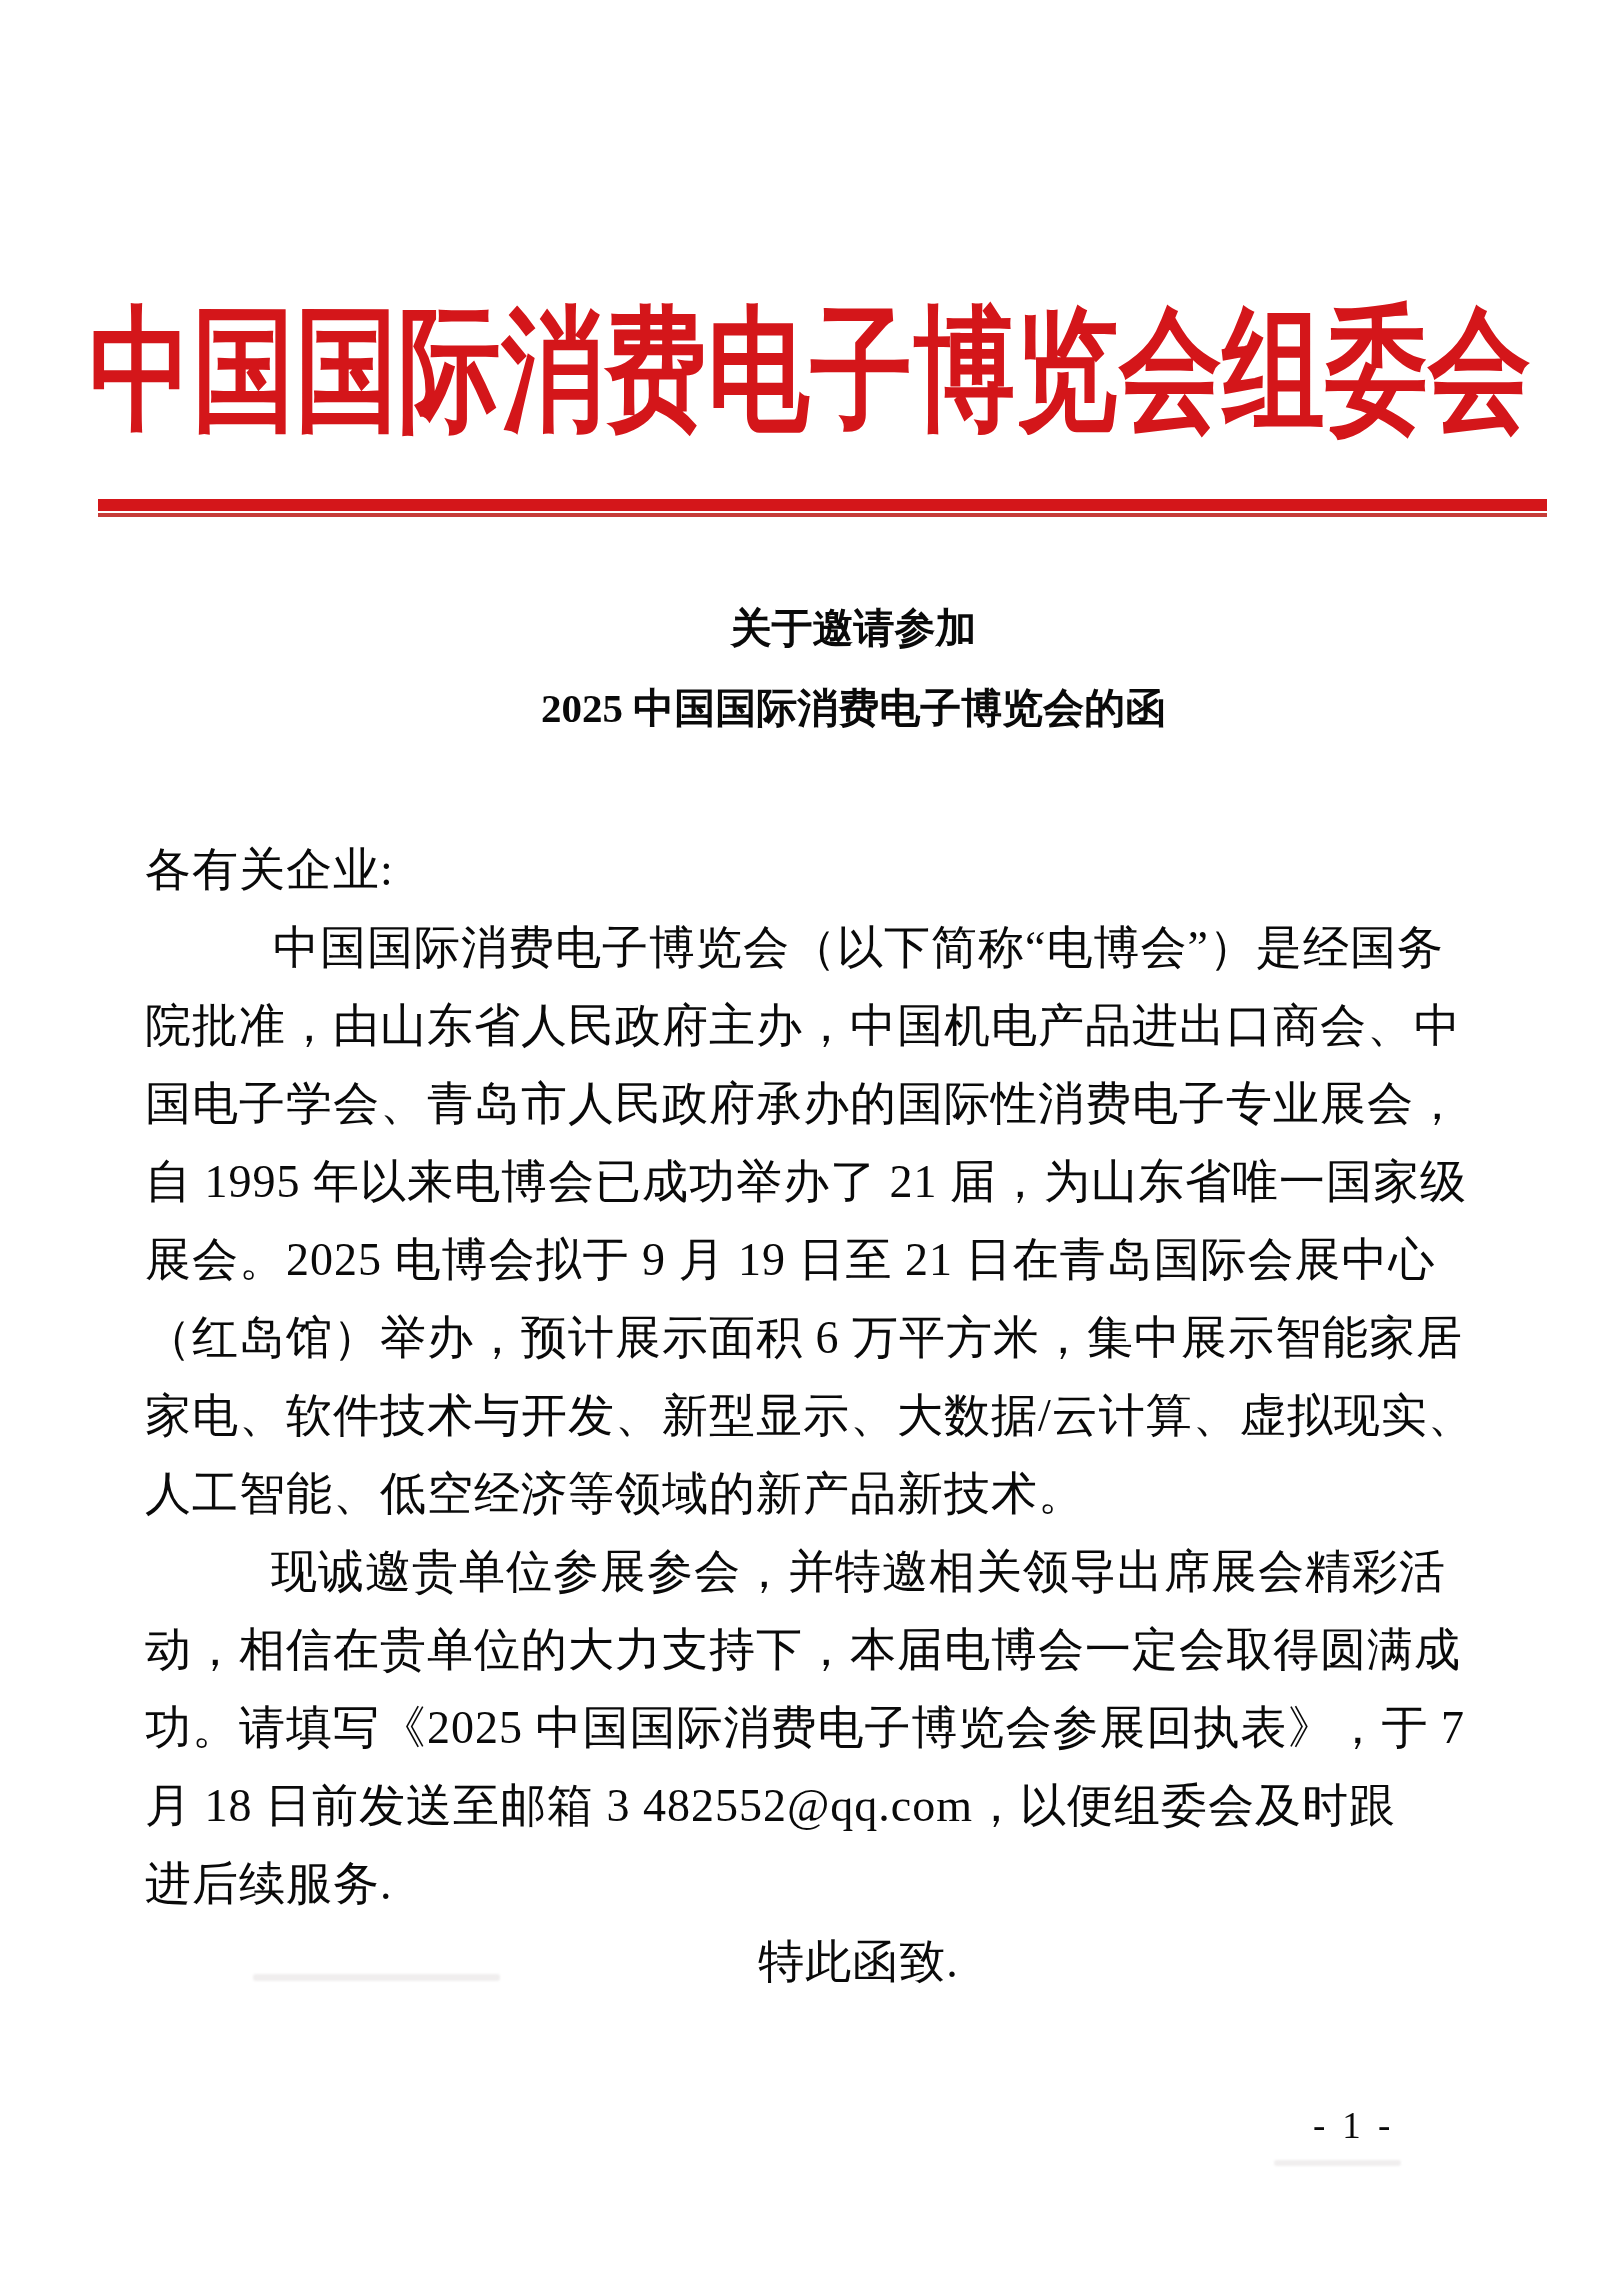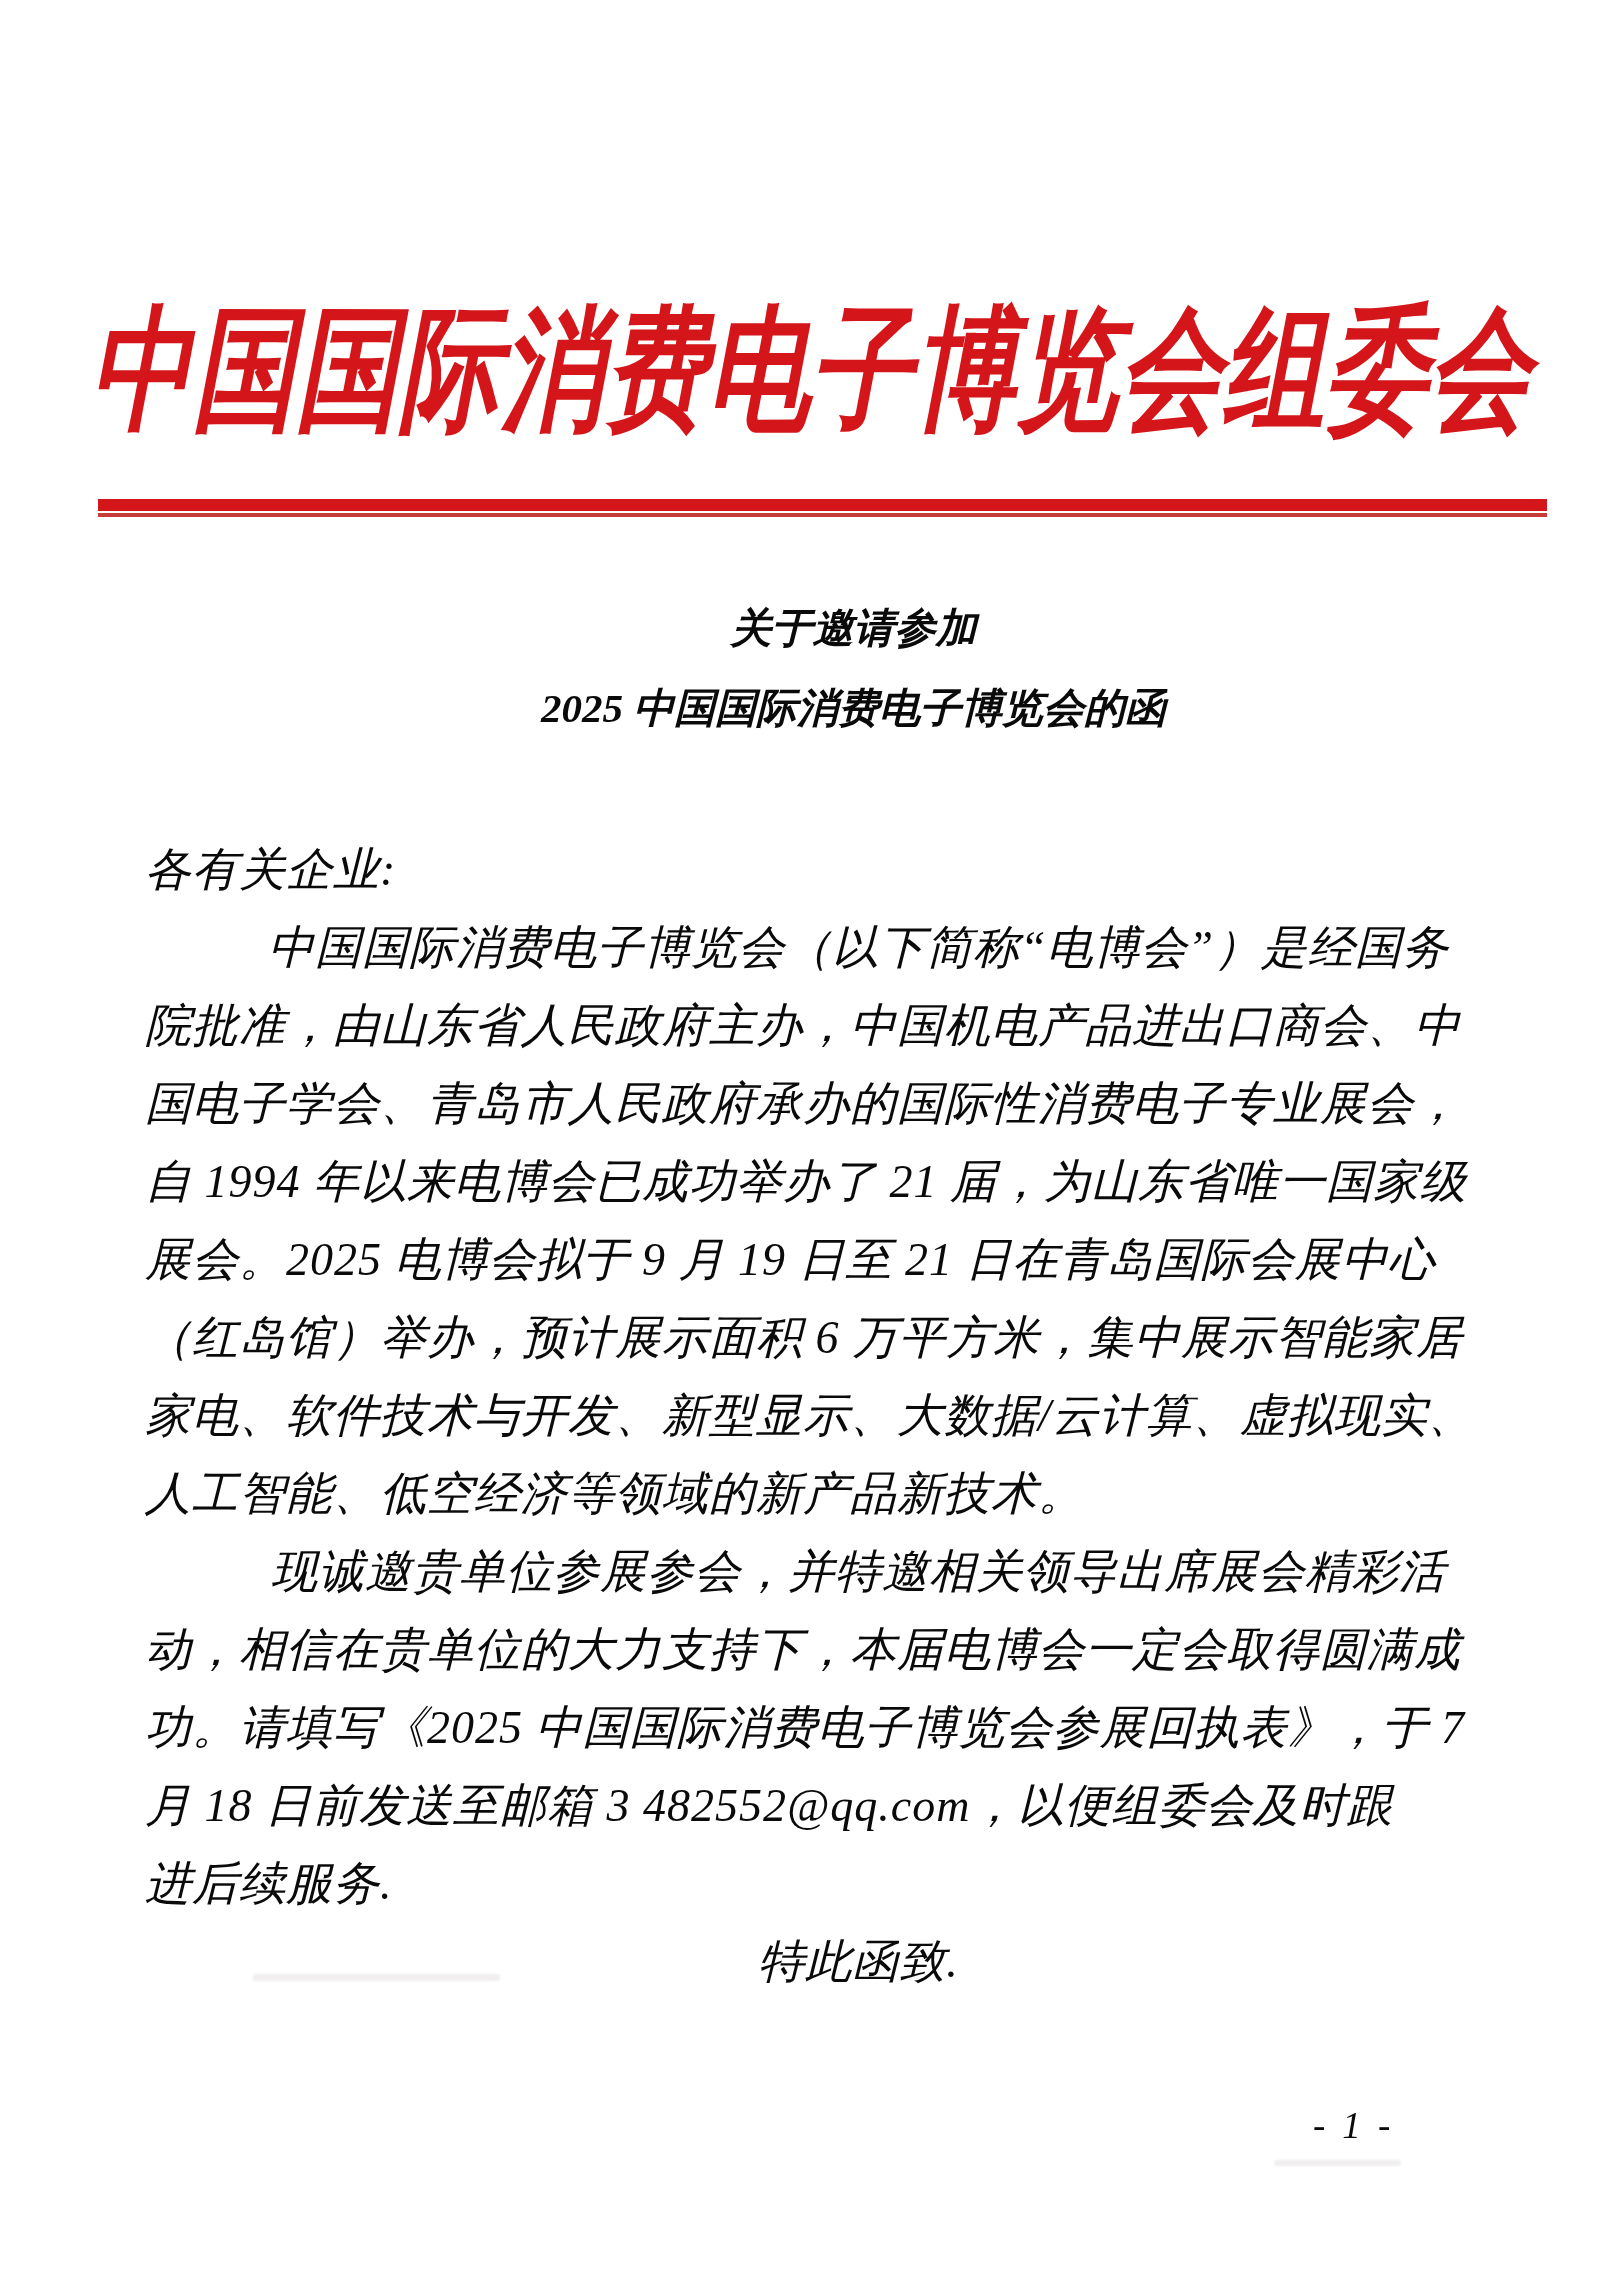--- a/index.html
+++ b/index.html
@@ -4,21 +4,20 @@
 <style>
   html,body{margin:0;padding:0;background:#e8e8e8;}
   .page{
     position:relative;
     width:1621px;height:2292px;
     margin:0 auto;
     background:#ffffff;
     font-family:"Liberation Serif","DejaVu Serif",serif;
     color:#111;
     overflow:hidden;
-    font-style:italic;
   }
   
   .letterhead{
     position:absolute;top:304px;left:0;width:100%;
     text-align:center;
     font-size:102px;line-height:102px;
     font-weight:bold;
     letter-spacing:1px;
     white-space:nowrap;
     transform:scaleY(1.32);
@@ -74,21 +73,21 @@
   <div class="doc-title">
     <div>关于邀请参加</div>
     <div>2025 中国国际消费电子博览会的函</div>
   </div>
 
   <div class="body-text">
     <div class="body-line">各有关企业:</div>
     <div class="body-line indent">中国国际消费电子博览会（以下简称“电博会”）是经国务</div>
     <div class="body-line">院批准，由山东省人民政府主办，中国机电产品进出口商会、中</div>
     <div class="body-line">国电子学会、青岛市人民政府承办的国际性消费电子专业展会，</div>
-    <div class="body-line">自 1994 年以来电博会已成功举办了 21 届，为山东省唯一国家级</div>
+    <div class="body-line">自 1995 年以来电博会已成功举办了 21 届，为山东省唯一国家级</div>
     <div class="body-line">展会。2025 电博会拟于 9 月 19 日至 21 日在青岛国际会展中心</div>
     <div class="body-line">（红岛馆）举办，预计展示面积 6 万平方米，集中展示智能家居</div>
     <div class="body-line">家电、软件技术与开发、新型显示、大数据/云计算、虚拟现实、</div>
     <div class="body-line">人工智能、低空经济等领域的新产品新技术。</div>
     <div class="body-line indent">现诚邀贵单位参展参会，并特邀相关领导出席展会精彩活</div>
     <div class="body-line">动，相信在贵单位的大力支持下，本届电博会一定会取得圆满成</div>
     <div class="body-line">功。请填写《2025 中国国际消费电子博览会参展回执表》，于 7</div>
     <div class="body-line">月 18 日前发送至邮箱 3 482552@qq.com，以便组委会及时跟</div>
     <div class="body-line">进后续服务.</div>
     <div class="body-line indent">特此函致.</div>

